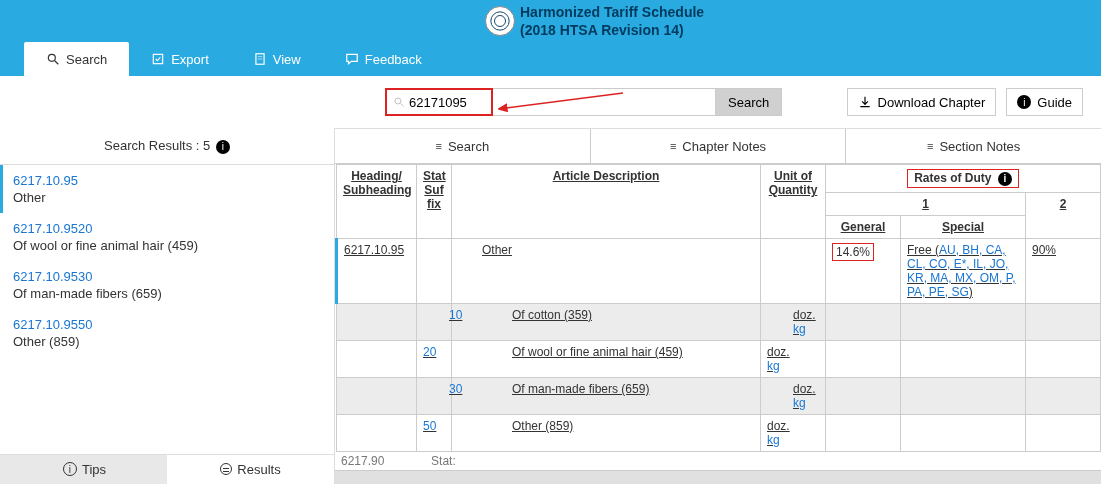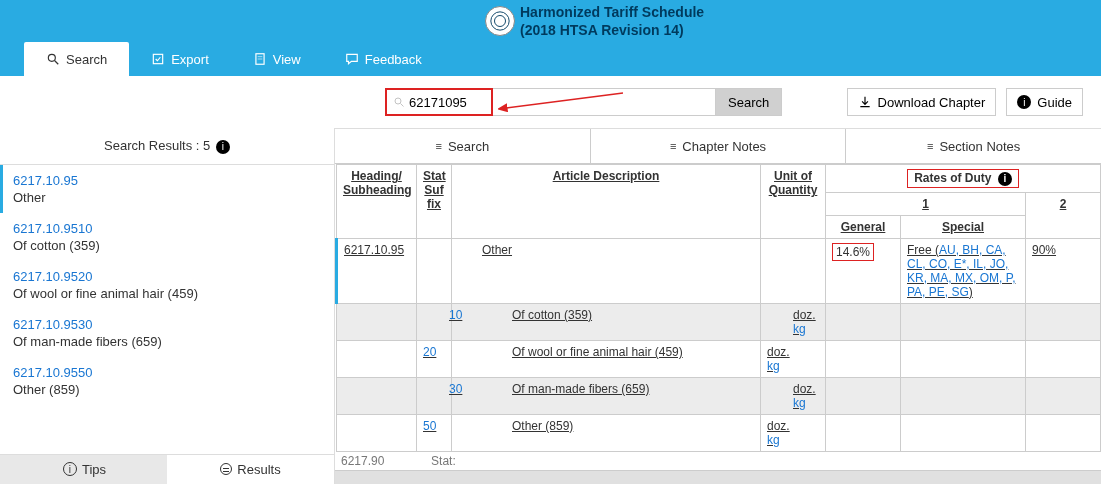--- a/index.html
+++ b/index.html
@@ -156,24 +156,20 @@
     <div class="results-hdr">
       <b>Search Results : </b><span>5</span>
       <span class="info-dot">i</span>
     </div>
     <div class="result-list">
       <div class="result-item sel">
         <div class="code">6217.10.95</div>
         <div class="desc">Other</div>
       </div>
       <div class="result-item">
-        <div class="code">6217.10.9510</div>
-        <div class="desc">Of cotton (359)</div>
-      </div>
-      <div class="result-item">
         <div class="code">6217.10.9520</div>
         <div class="desc">Of wool or fine animal hair (459)</div>
       </div>
       <div class="result-item">
         <div class="code">6217.10.9530</div>
         <div class="desc">Of man-made fibers (659)</div>
       </div>
       <div class="result-item">
         <div class="code">6217.10.9550</div>
         <div class="desc">Other (859)</div>

